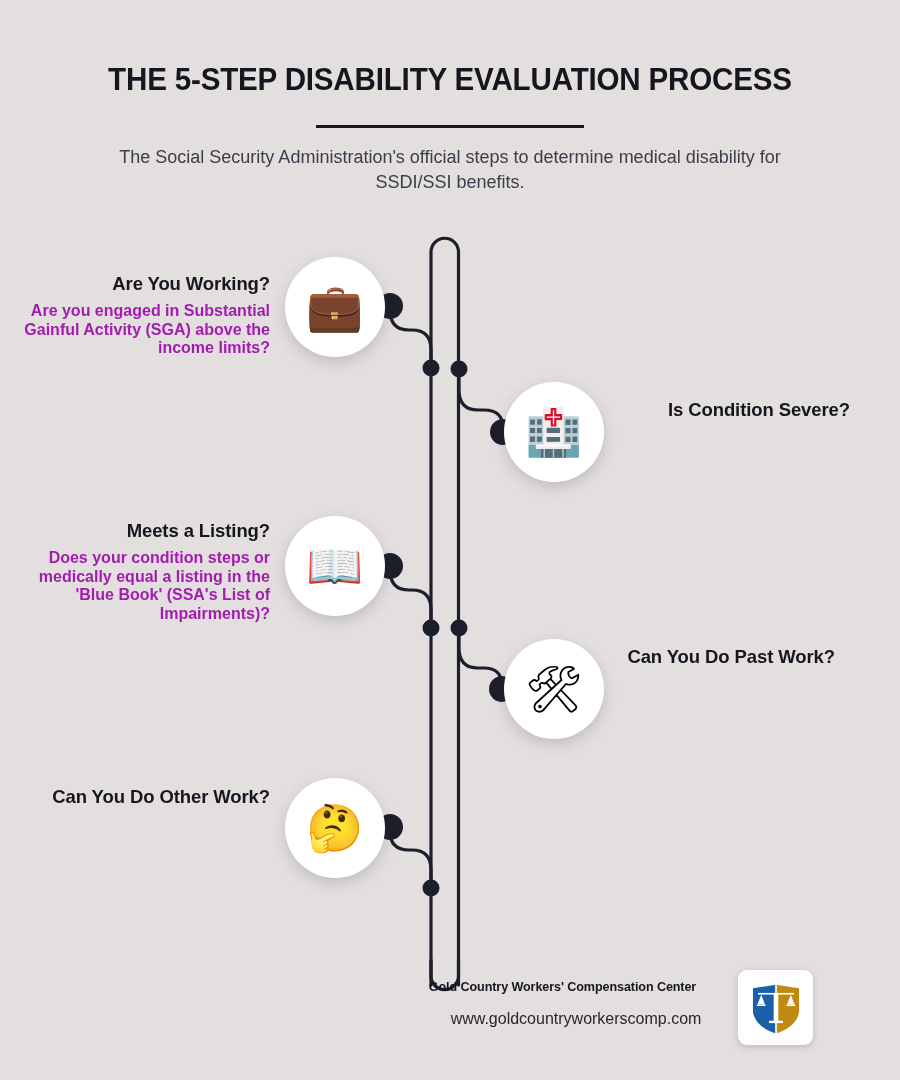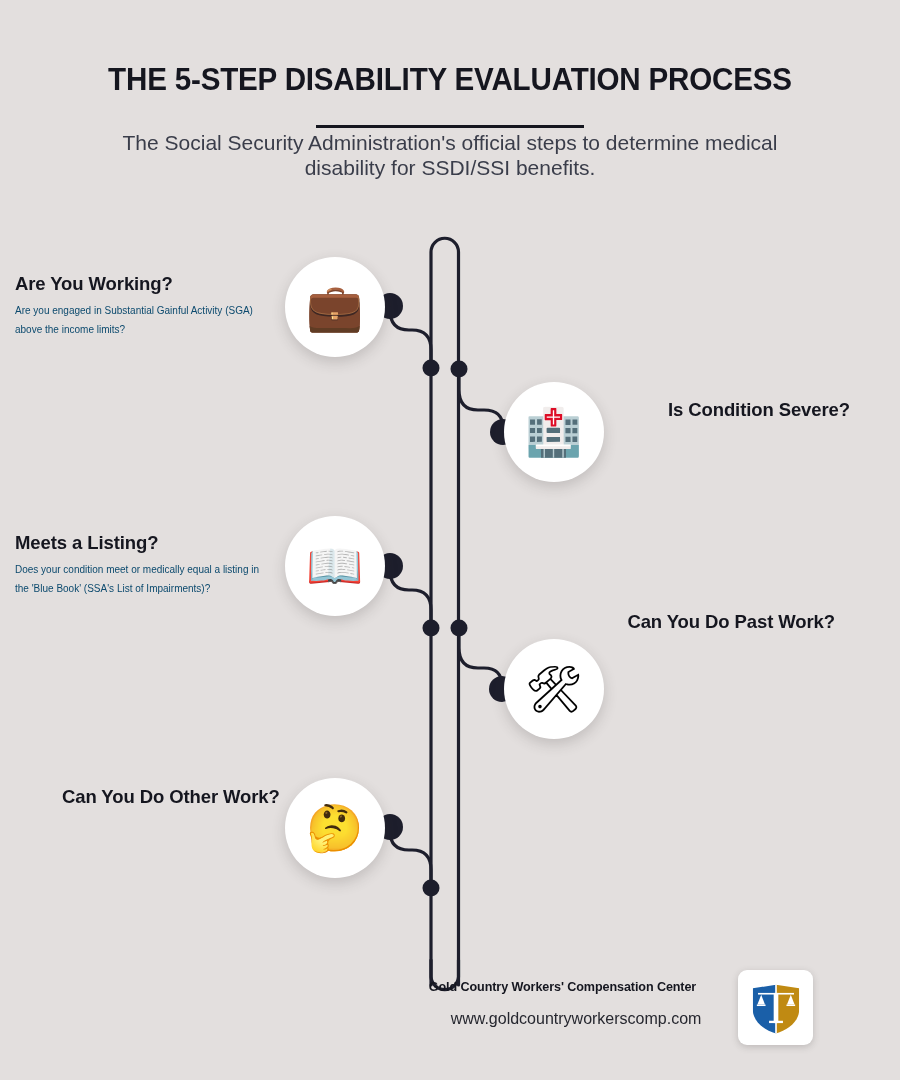--- a/index.html
+++ b/index.html
@@ -32,23 +32,23 @@
     font-family: "Liberation Sans", sans-serif;
     transform: scaleX(0.97);
   }
   #title-divider {
     width: 268px;
     height: 3px;
     background: #15161f;
     margin: 28px auto 0 auto;
   }
   #subtitle {
-    margin: 2px auto 0 auto;
+    margin: 17px auto 0 auto;
     width: 730px;
-    font-size: 21px;
+    font-size: 18px;
     line-height: 25px;
     color: #3a3d4a;
     font-weight: 400;
   }
 
   
   #flow-svg {
     position: absolute;
     top: 0; left: 0;
     width: 900px;
@@ -67,37 +67,37 @@
     align-items: center;
     justify-content: center;
     font-size: 46px;
     line-height: 1;
     font-family: "DejaVu Sans", sans-serif;
   }
 
   .step-text {
     position: absolute;
   }
-  .step-text.right-align { }
+  .step-text.right-align { text-align: right; }
   .step-text.left-align  { text-align: right; }
 
   .step-heading {
     margin: 0;
     font-size: 18.5px;
     font-weight: 800;
     color: #15161f;
     line-height: 22px;
     letter-spacing: -0.1px;
   }
   .step-desc {
     margin: 7px 0 0 0;
-    font-size: 10px;
+    font-size: 16px;
     line-height: 18.5px;
-    color: #0c4a6e;
-    font-weight: 400;
+    color: #a21caf;
+    font-weight: 700;
   }
 
   
   #footer {
     position: absolute;
     left: 0;
     top: 980px;
     width: 900px;
   }
   #footer-company {
@@ -181,36 +181,36 @@
 <div class="icon-bubble" style="left:504px; top:382px;">
   <span>🏥</span>
 </div>
 <div class="step-text left-align" style="left:620px; top:399px; width:230px;">
   <h2 class="step-heading">Is Condition Severe?</h2>
 </div>
 
 <div class="icon-bubble" style="left:285px; top:516px;">
   <span>📖</span>
 </div>
-<div class="step-text right-align" style="left:15px; top:532px; width:255px;">
+<div class="step-text right-align" style="left:15px; top:520px; width:255px;">
   <h2 class="step-heading">Meets a Listing?</h2>
-  <p class="step-desc">Does your condition meet or medically equal a listing in the 'Blue Book' (SSA's List of Impairments)?</p>
+  <p class="step-desc">Does your condition steps or medically equal a listing in the 'Blue Book' (SSA's List of Impairments)?</p>
 </div>
 
 <div class="icon-bubble" style="left:504px; top:639px;">
   <span>🛠</span>
 </div>
-<div class="step-text left-align" style="left:620px; top:611px; width:215px;">
+<div class="step-text left-align" style="left:620px; top:646px; width:215px;">
   <h2 class="step-heading">Can You Do Past Work?</h2>
 </div>
 
 <div class="icon-bubble" style="left:285px; top:778px;">
   <span>🤔</span>
 </div>
-<div class="step-text right-align" style="left:15px; top:786px; width:255px;margin-left:47px;">
+<div class="step-text right-align" style="left:15px; top:786px; width:255px;">
   <h2 class="step-heading">Can You Do Other Work?</h2>
 </div>
 
 <div id="footer">
   <div id="footer-company">Gold Country Workers' Compensation Center</div>
   <div id="footer-url">www.goldcountryworkerscomp.com</div>
   <div id="footer-logo">
     <svg width="58" height="58" viewBox="0 0 100 100" xmlns="http://www.w3.org/2000/svg">
       <defs>
         <clipPath id="shieldClip">

